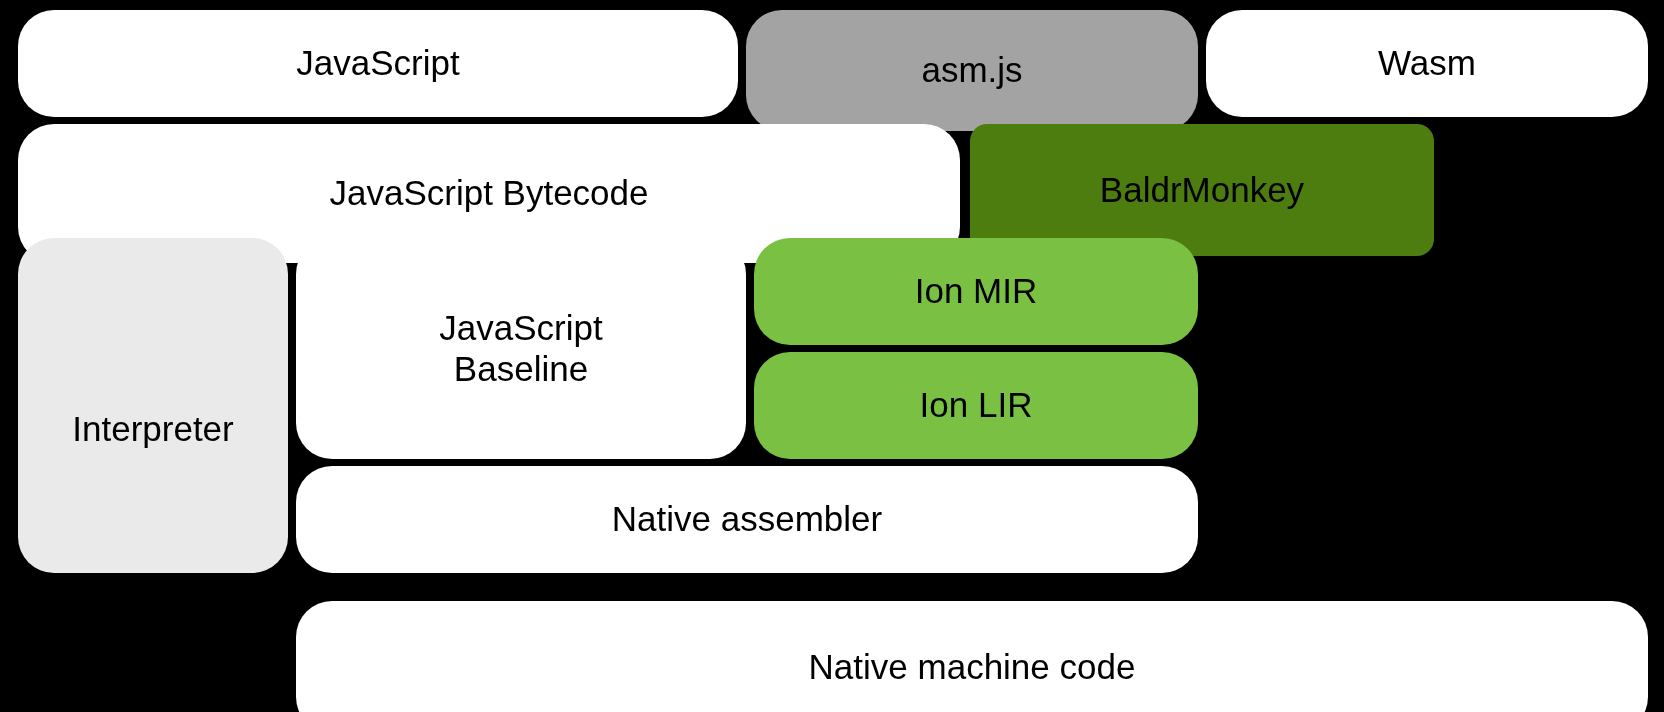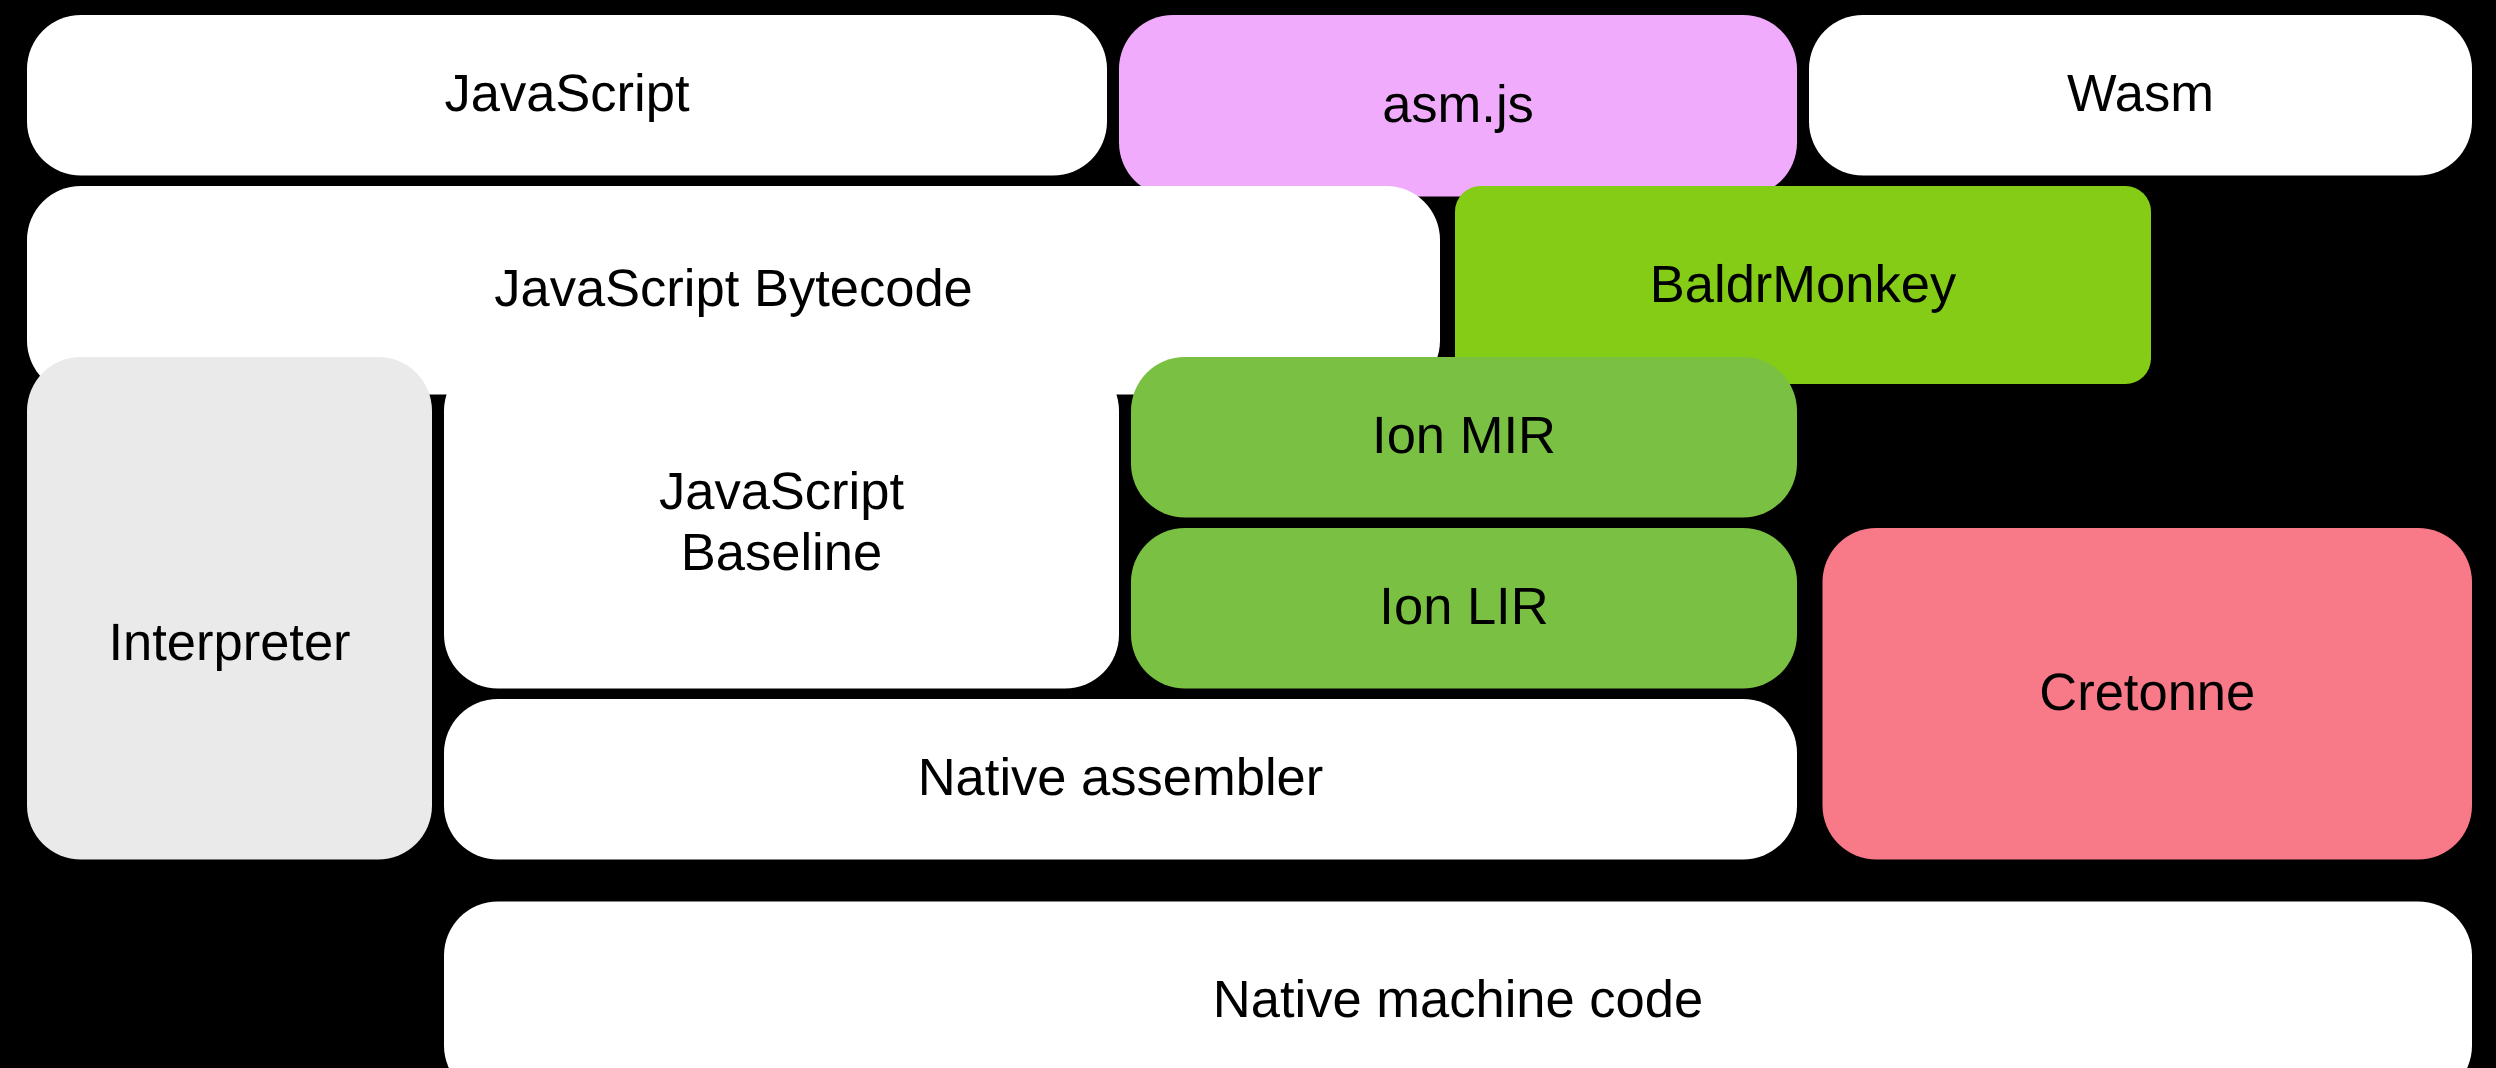--- a/index.html
+++ b/index.html
@@ -32,47 +32,44 @@
     letter-spacing: 0px;
   }
 </style>
 </head>
 <body>
 
 <div class="canvas" id="diagram-canvas" style="width: 1664px; height: 712px; background: rgb(0, 0, 0);">
     <div class="node" style="left: 18px; top: 10px; width: 720px; height: 107px; background: rgb(255, 255, 255);">
       <span class="label" style="color: rgb(0, 0, 0);">JavaScript</span>
     </div>
-    <div class="node" style="left: 746px; top: 10px; width: 452px; height: 121px; background: #f0abfc;">
+    <div class="node" style="left: 746px; top: 10px; width: 452px; height: 121px; background: #a3a3a3;">
       <span class="label" style="color: rgb(0, 0, 0);">asm.js</span>
     </div>
     <div class="node" style="left: 1206px; top: 10px; width: 442px; height: 107px; background: rgb(255, 255, 255);">
       <span class="label" style="color: rgb(0, 0, 0);">Wasm</span>
     </div>
     <div class="node" style="left: 18px; top: 124px; width: 942px; height: 139px; background: rgb(255, 255, 255);">
       <span class="label" style="color: rgb(0, 0, 0);">JavaScript Bytecode</span>
     </div>
-    <div class="node" style="left: 970px; top: 124px; width: 464px; height: 132px; background: #84cc16; border-radius: 17px;">
+    <div class="node" style="left: 970px; top: 124px; width: 464px; height: 132px; background: #4d7c0f; border-radius: 17px;">
       <span class="label" style="color: rgb(0, 0, 0);">BaldrMonkey</span>
     </div>
     <div class="node" style="left: 18px; top: 238px; width: 270px; height: 335px; background: rgb(234, 234, 234);">
       <span class="label" style="color: rgb(0, 0, 0); margin-top: 48px;">Interpreter</span>
     </div>
     <div class="node" style="left: 296px; top: 238px; width: 450px; height: 221px; background: rgb(255, 255, 255);">
       <span class="label" style="color: rgb(0, 0, 0);">JavaScript
 Baseline</span>
     </div>
     <div class="node" style="left: 754px; top: 238px; width: 444px; height: 107px; background: rgb(122, 193, 67);">
       <span class="label" style="color: rgb(0, 0, 0);">Ion MIR</span>
     </div>
     <div class="node" style="left: 754px; top: 352px; width: 444px; height: 107px; background: rgb(122, 193, 67);">
       <span class="label" style="color: rgb(0, 0, 0);">Ion LIR</span>
     </div>
-    <div class="node" style="left: 1215px; top: 352px; width: 433px; height: 221px; background: rgb(248, 121, 135);">
-      <span class="label" style="color: rgb(0, 0, 0);">Cretonne</span>
-    </div>
     <div class="node" style="left: 296px; top: 466px; width: 902px; height: 107px; background: rgb(255, 255, 255);">
       <span class="label" style="color: rgb(0, 0, 0);">Native assembler</span>
     </div>
     <div class="node" style="left: 296px; top: 580px; width: 1352px; height: 132px; background: rgb(255, 255, 255); margin-top: 21px;">
       <span class="label" style="color: rgb(0, 0, 0);">Native machine code</span>
     </div>
   </div>
 
 </body></html>

